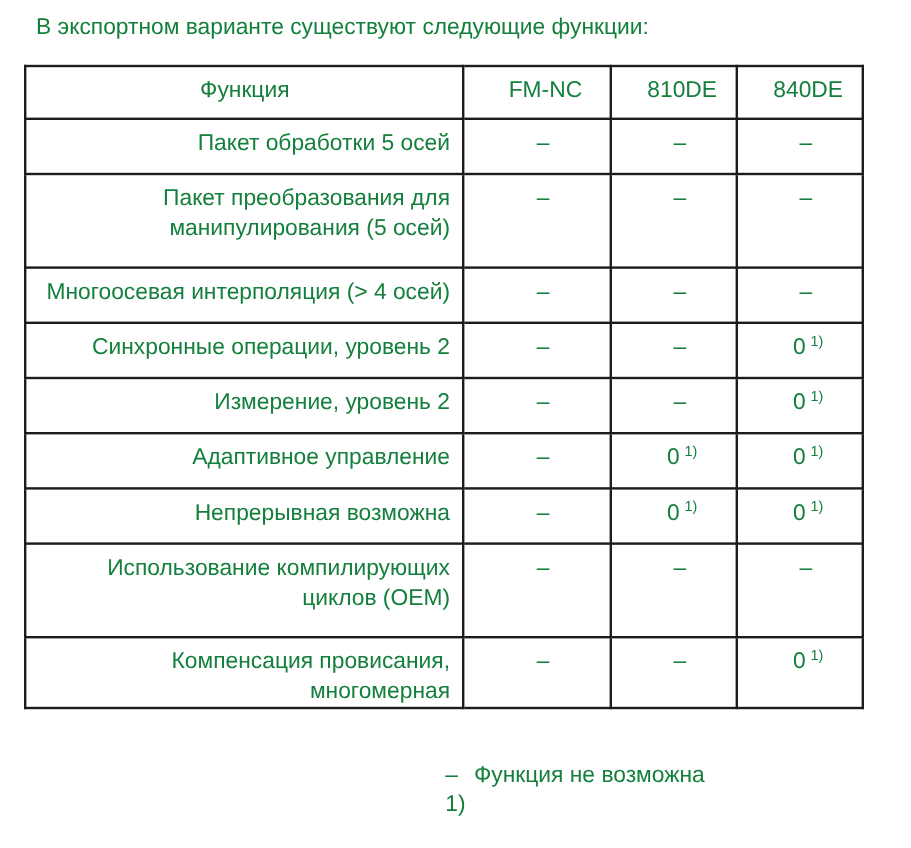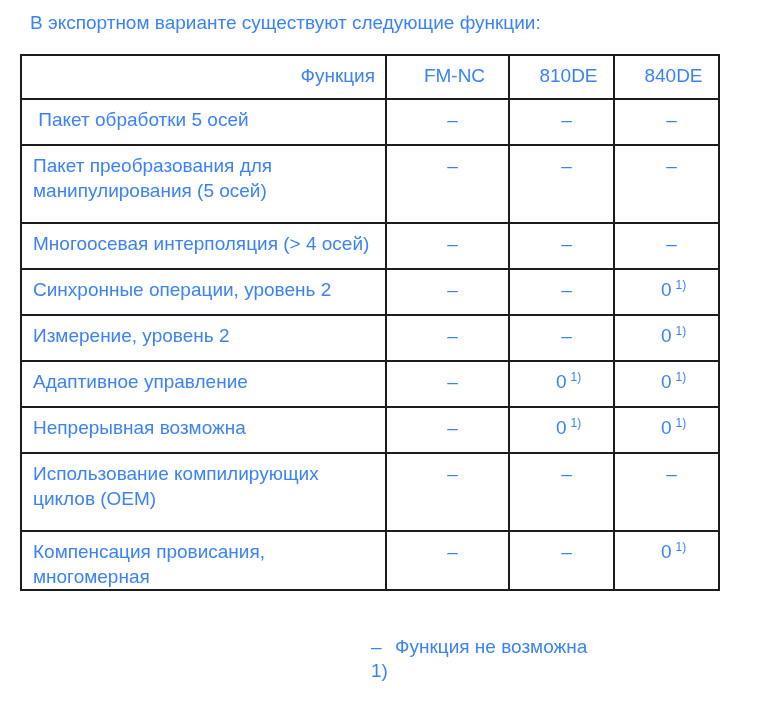--- a/index.html
+++ b/index.html
@@ -1,20 +1,20 @@
 <!DOCTYPE html>
 <html><head>
 <meta charset="utf-8">
 <style>
   html, body { margin:0; padding:0; background:#ffffff; }
   .page {
     position:relative;
     width:759px; height:707px;
     background:#ffffff;
-    color:#3b82f6;
+    color:#15803d;
     font-family:"Liberation Sans", sans-serif;
     overflow:hidden;
   }
   .intro {
     position:absolute;
     left:30px; top:11px;
     font-size:19px;
     line-height:24px;
     margin:0;
   }
@@ -25,25 +25,26 @@
     border-collapse:collapse;
     table-layout:fixed;
     font-size:19px;
   }
   .fn-table th, .fn-table td {
     border:2px solid #1c1c1c;
     vertical-align:top;
     padding:7px 10px 0 11px;
     font-weight:normal;
     line-height:25px;
+    text-align:right;
   }
   .fn-table tr.h-head  { height:44px; }
   .fn-table tr.h-single{ height:46px; }
   .fn-table tr.h-tall  { height:78px; }
-  .fn-table th.fn-col { text-align:right;margin-left:28px; }
+  .fn-table th.fn-col { text-align:center;margin-left:28px; }
   .fn-table th.val-col, .fn-table td.val-cell { text-align:center; padding-left:16px; padding-right:2px; }
   .fn-table td.fn { white-space:pre-wrap; }
   sup.note {
     font-size:12px;
     line-height:0;
     margin-left:4px;
     vertical-align:super;
   }
   .legend {
     position:absolute;

